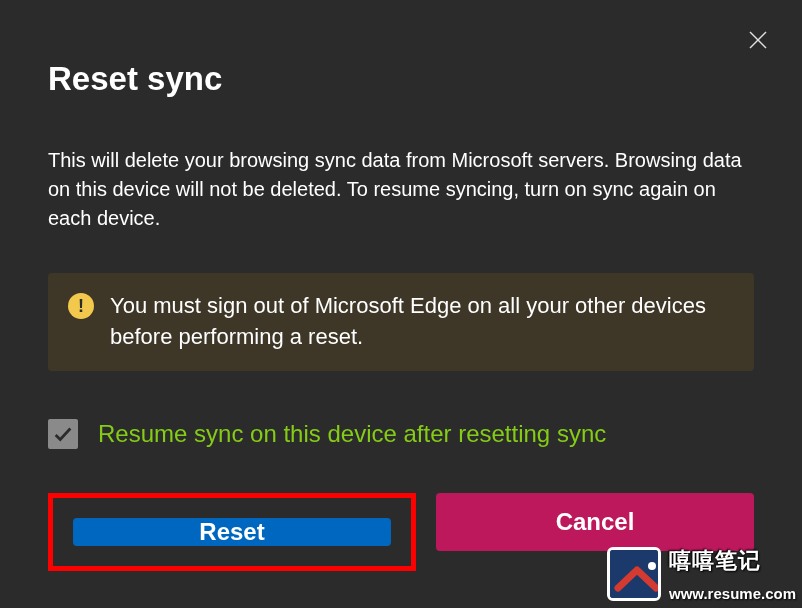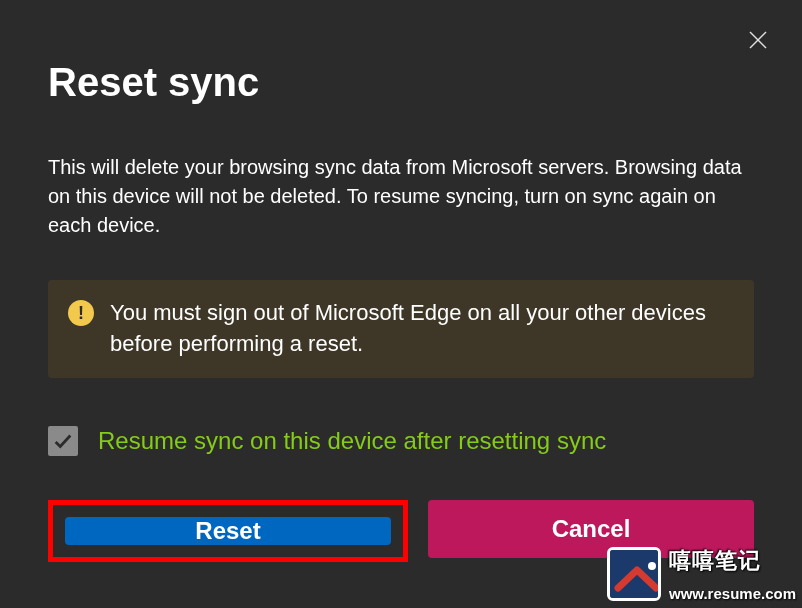--- a/index.html
+++ b/index.html
@@ -31,21 +31,21 @@
       align-items: center;
       justify-content: center;
     }
     .close-btn svg {
       width: 24px;
       height: 24px;
       stroke: #e0e0e0;
       stroke-width: 1.5;
     }
     .title {
-      font-size: 40px;
+      font-size: 33px;
       font-weight: 600;
       color: #ffffff;
       margin-bottom: 48px;
       margin-top: 20px;
     }
     .description {
       font-size: 20px;
       line-height: 1.45;
       color: #ffffff;
       margin-bottom: 40px;
@@ -118,21 +118,21 @@
       border: none;
       cursor: pointer;
       display: flex;
       align-items: center;
       justify-content: center;
       border-radius: 4px;
     }
     .btn-primary-wrap {
       flex: 1;
       border: 5px solid #ff0000;
-      padding: 12px;
+      padding: 20px;
     }
     .btn-primary {
       width: 100%;
       height: 100%;
       background: #0067c0;
       color: #ffffff;
     }
     .btn-secondary {
       background: #be185d;
       color: #ffffff;

